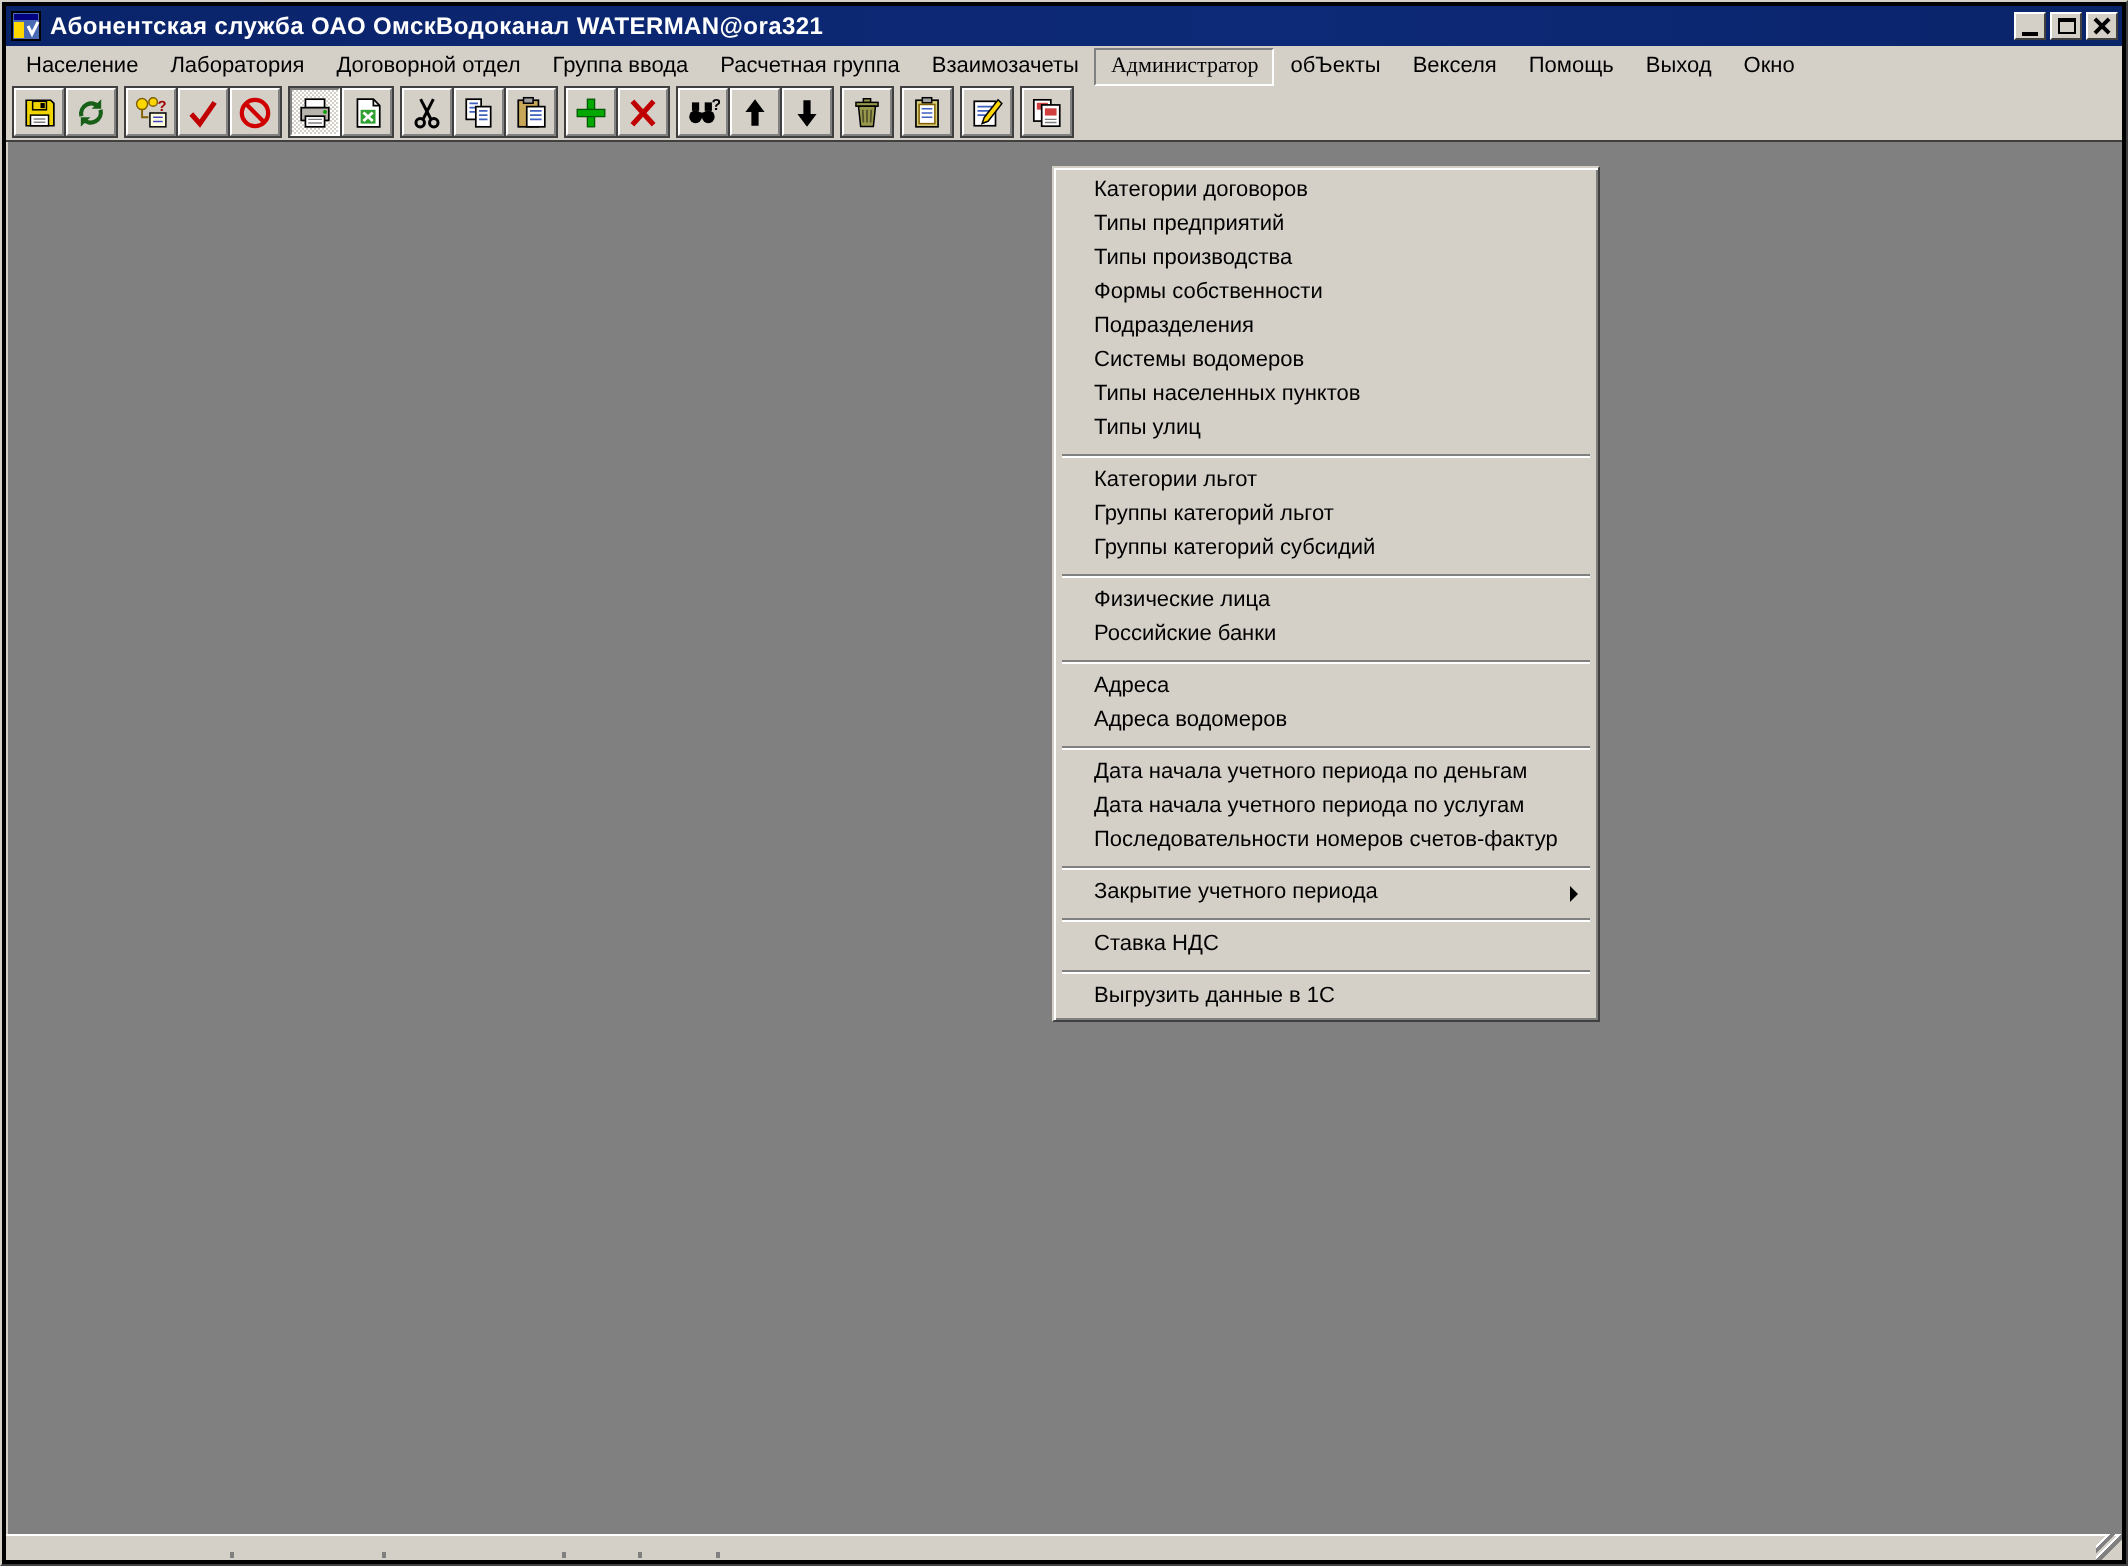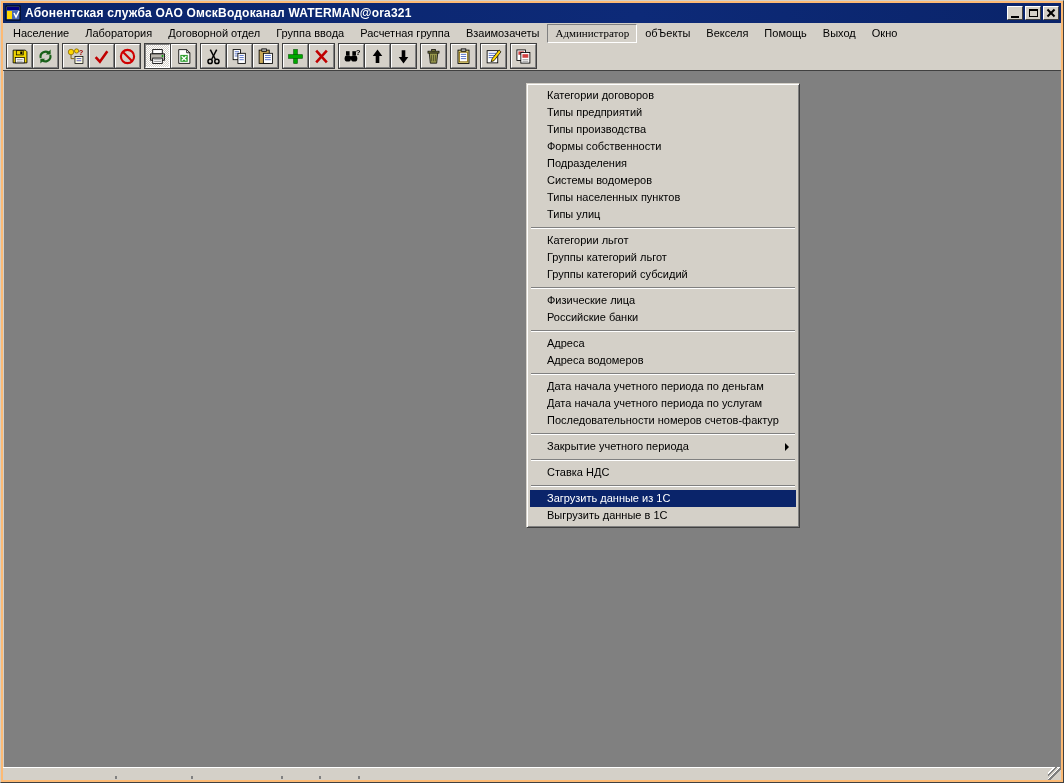--- a/index.html
+++ b/index.html
@@ -1,21 +1,21 @@
 <!DOCTYPE html>
 <html><head>
 <meta charset="utf-8">
 <style>
   * { margin:0; padding:0; box-sizing:border-box; }
   html,body { width:1064px; height:783px; overflow:hidden; }
   body { font-family:"Liberation Sans", sans-serif; font-size:11px; color:#000; }
 
   .window {
     width:1064px; height:783px;
-    background:#fdba74;
+    background:#000000;
     padding:2px;
     display:flex; flex-direction:column;
     border:1px solid #404040;
     border-top-color:#d4d0c8; border-left-color:#d4d0c8;
   }
 
   
   .titlebar {
     height:20px; flex:0 0 20px;
     background:linear-gradient(90deg,#0a246a 0%,#0d2a78 60%,#0a246a 100%);
@@ -392,15 +392,14 @@
   <div class="menu-item">Адреса водомеров</div>
   <div class="menu-sep"></div>
   <div class="menu-item">Дата начала учетного периода по деньгам</div>
   <div class="menu-item">Дата начала учетного периода по услугам</div>
   <div class="menu-item">Последовательности номеров счетов-фактур</div>
   <div class="menu-sep"></div>
   <div class="menu-item"><span>Закрытие учетного периода</span><span class="submenu-arrow"></span></div>
   <div class="menu-sep"></div>
   <div class="menu-item">Ставка НДС</div>
   <div class="menu-sep"></div>
-  <div class="menu-item selected">Загрузить данные из 1С</div>
   <div class="menu-item">Выгрузить данные в 1С</div>
 </div>
 
 </body></html>

